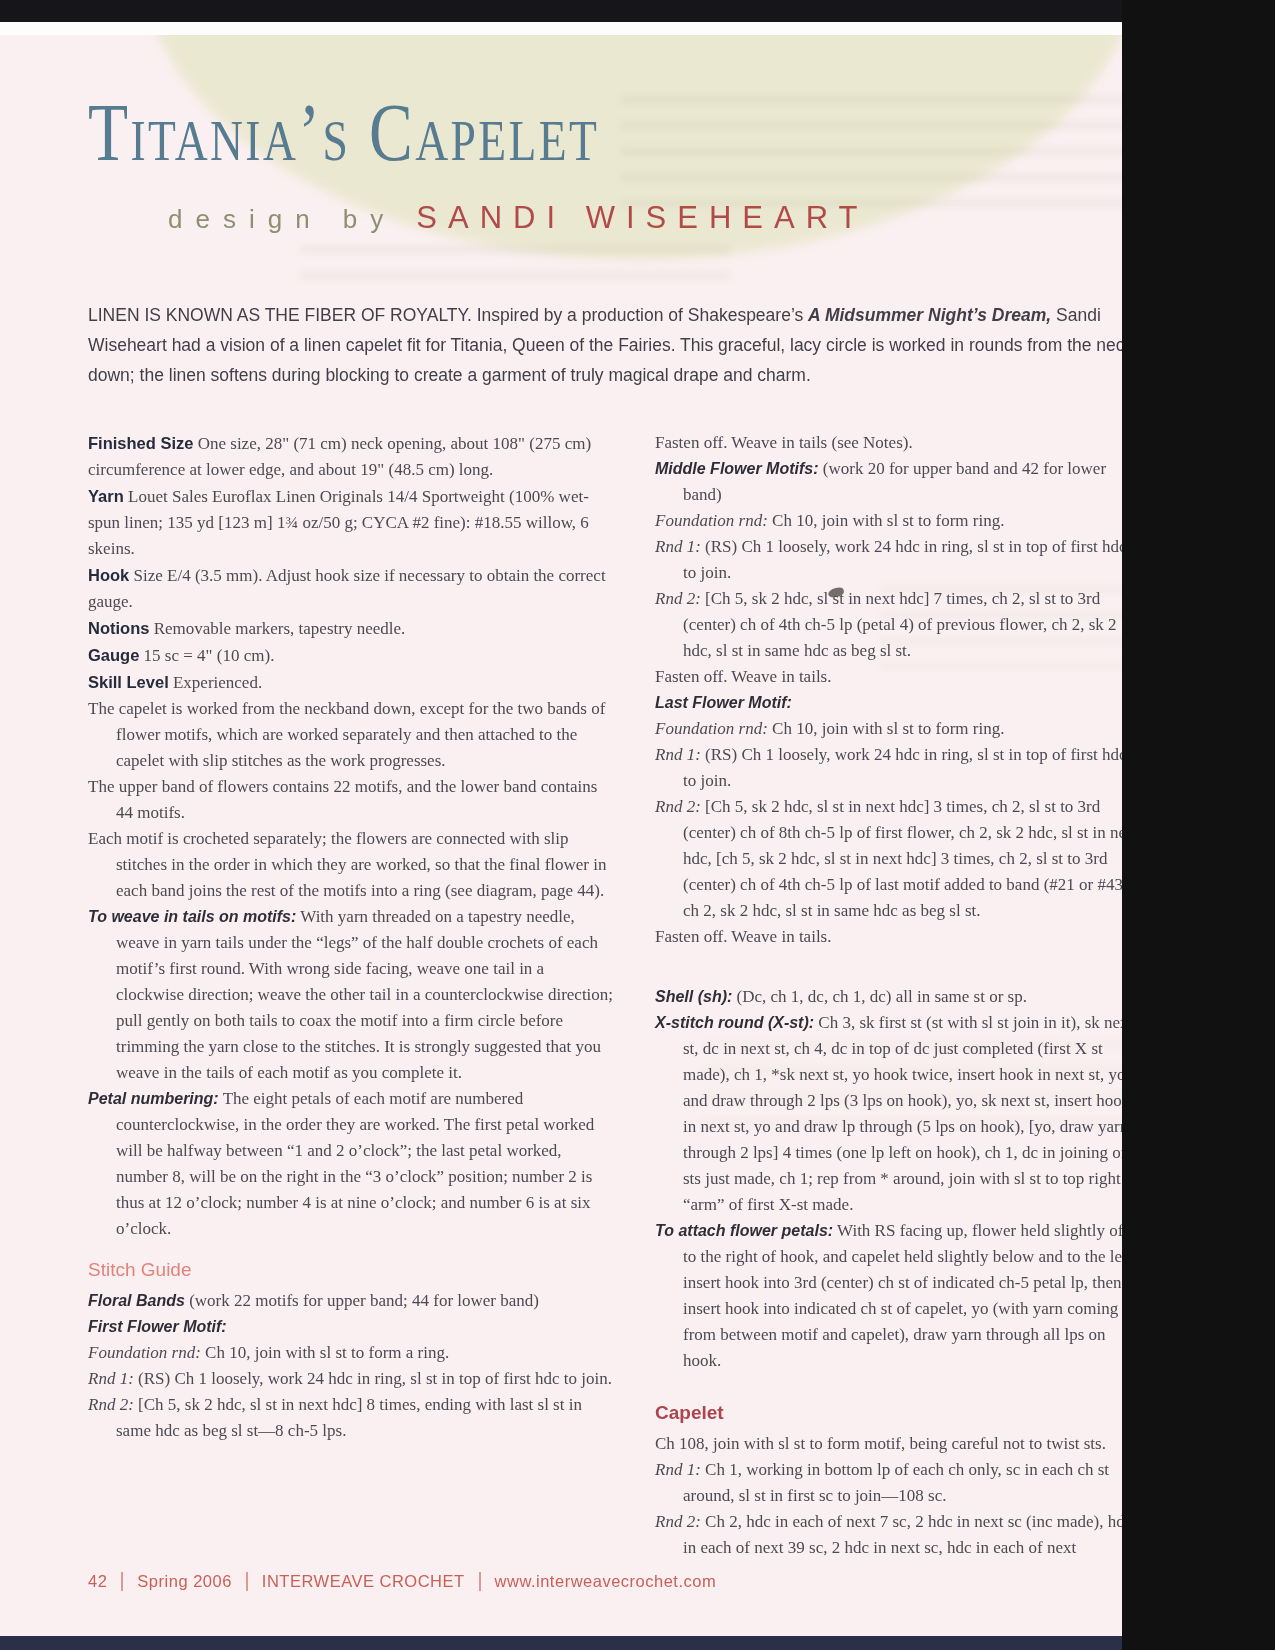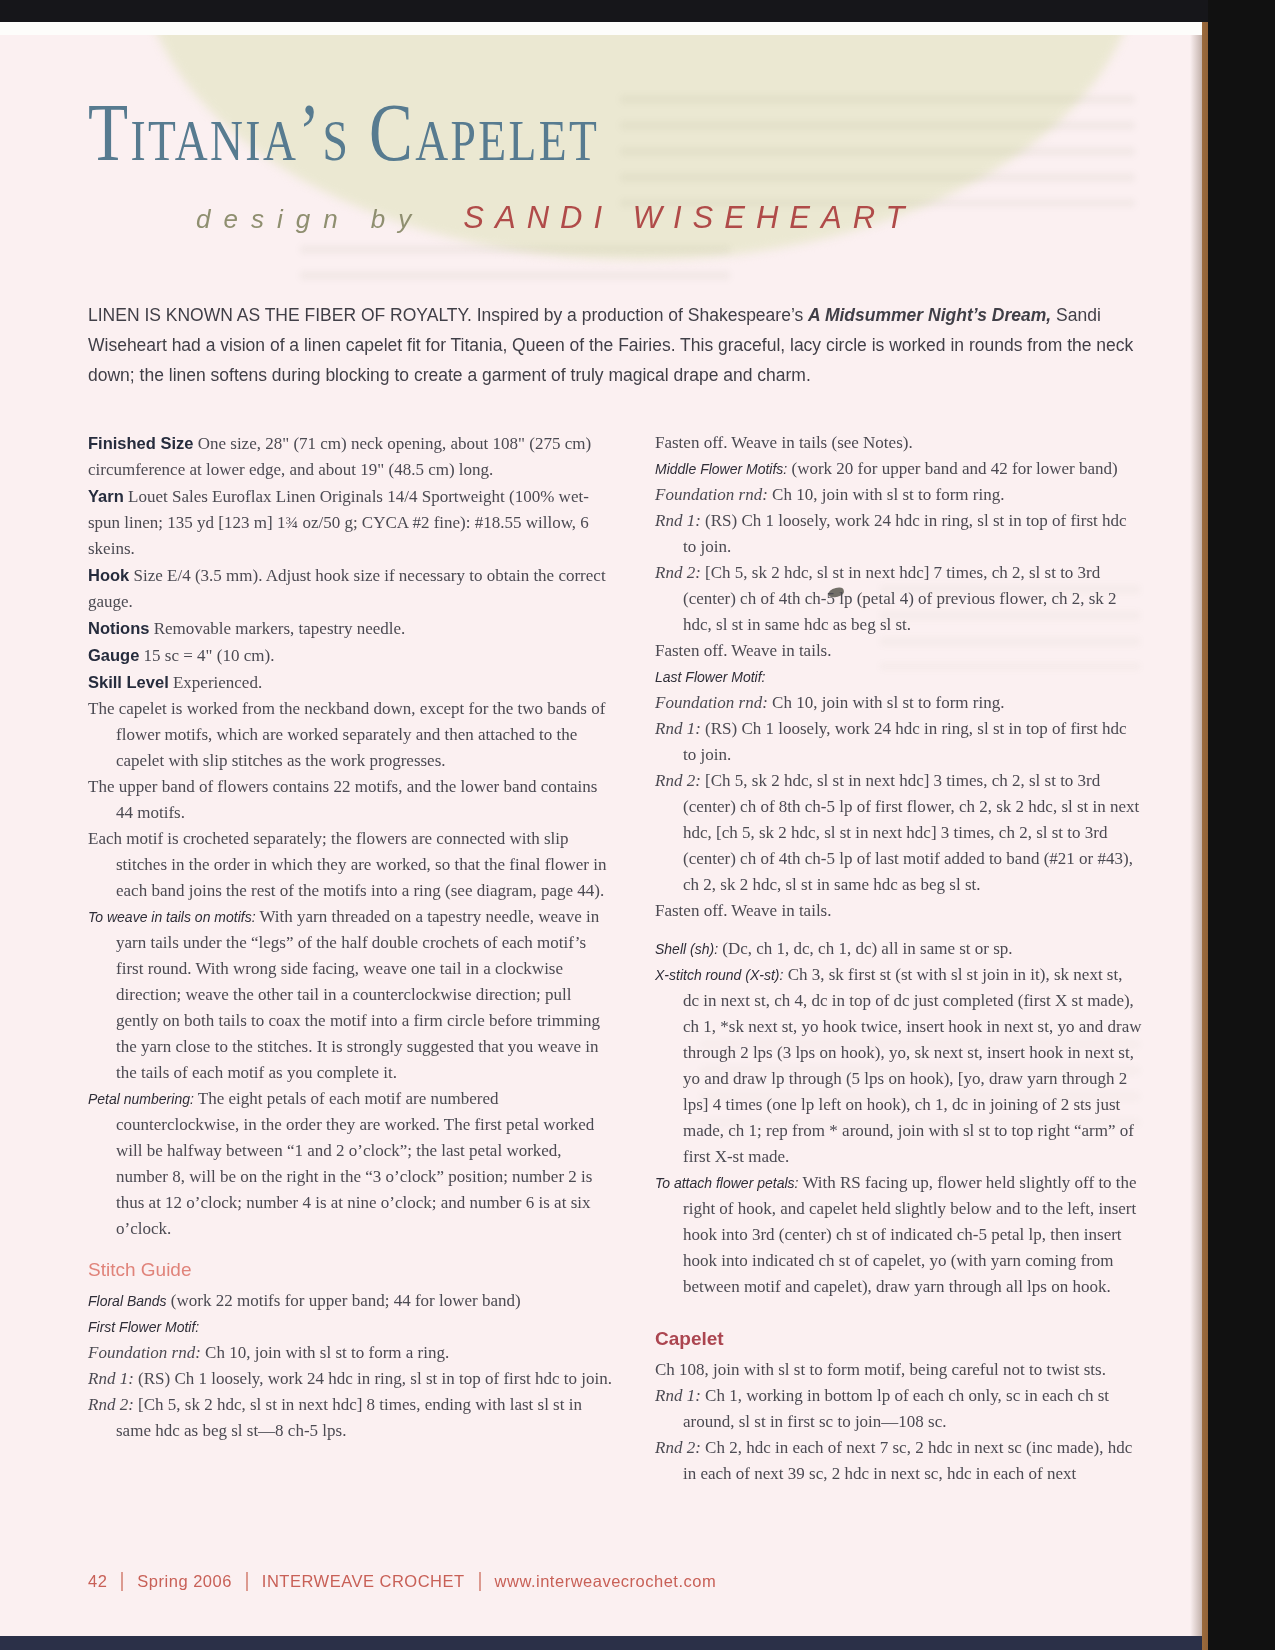--- a/index.html
+++ b/index.html
@@ -1,17 +1,17 @@
 <!DOCTYPE html>
 <html><head>
 <meta charset="utf-8">
 <style>
   html,body{margin:0;padding:0;}
   body{width:1275px;height:1650px;background:#111;font-family:"Liberation Serif",serif;}
-  .scan{position:relative;width:1208px;height:1650px;overflow:hidden;background:#fca5a5;}
+  .scan{position:relative;width:1122px;height:1650px;overflow:hidden;background:#fca5a5;}
 
   
   .topbar{position:absolute;left:0;top:0;width:1275px;height:22px;background:#16161a;z-index:30;}
   .whiteline{position:absolute;left:0;top:22px;width:1202px;height:13px;background:#fdfdfb;z-index:29;}
   .wood{position:absolute;left:1202px;top:0;width:73px;height:1650px;z-index:5;
         background:linear-gradient(90deg,#9a6a3d 0%,#7c4c24 35%,#6d421f 70%,#462c15 100%);}
   .wood-shadow{position:absolute;left:1190px;top:0;width:12px;height:1650px;z-index:6;
         background:linear-gradient(90deg,rgba(0,0,0,0) 0%,rgba(90,60,40,.35) 100%);}
   .bottombar{position:absolute;left:0;top:1636px;width:1202px;height:14px;background:#2b3048;z-index:8;}
 
@@ -21,21 +21,21 @@
   .ghost{position:absolute;background:repeating-linear-gradient(180deg,rgba(140,140,110,.35) 0 9px,transparent 9px 26px);
          filter:blur(3px);opacity:.22;}
   .smudge{position:absolute;left:828px;top:588px;width:16px;height:9px;background:#44443a;
           border-radius:60% 40% 50% 50%;opacity:.75;transform:rotate(-12deg);}
 
   
   .titleblock{position:absolute;left:88px;top:92px;z-index:10;}
   h1{margin:0;font-family:"Liberation Serif",serif;font-variant:small-caps;font-weight:400;
      font-size:82px;line-height:1;color:#577b90;letter-spacing:3px;
      transform:scaleX(.8);transform-origin:left top;white-space:nowrap;}
-  .byline{margin:26px 0 0 108px;display:flex;align-items:baseline;gap:39px;white-space:nowrap;font-style:italic;}
+  .byline{margin:26px 0 0 80px;display:flex;align-items:baseline;gap:20px;white-space:nowrap;}
   .byline .prefix{font-family:"Liberation Sans",sans-serif;font-size:26px;color:#8f8f70;letter-spacing:13px;}
   .byline .designer{font-family:"Liberation Sans",sans-serif;font-size:31px;color:#b04b49;letter-spacing:11px;}
 
   
   .intro{position:absolute;left:88px;top:300px;width:1050px;z-index:10;margin:0;
          font-family:"Liberation Sans",sans-serif;font-size:17.5px;line-height:30px;color:#403f47;}
   .intro .bookit{font-style:italic;font-weight:700;}
 
   
   .col{position:absolute;top:430px;z-index:10;font-size:17px;line-height:26px;color:#4b4a52;}
@@ -44,24 +44,24 @@
 
   .spec{margin:0;}
   .spec .lbl{font-family:"Liberation Sans",sans-serif;font-weight:700;color:#262c3d;font-size:16.5px;margin-top:41px;}
 
   h2.salmon{font-family:"Liberation Sans",sans-serif;font-weight:400;font-size:19px;color:#e0837a;
             margin:15px 0 5px;}
   h2.brick{font-family:"Liberation Sans",sans-serif;font-weight:700;font-size:19px;color:#ab4550;
            margin:26px 0 5px;}
 
   .para{margin:0;padding-left:28px;text-indent:-28px;}
-  .lead-bi{font-family:"Liberation Sans",sans-serif;font-style:italic;font-weight:400;
-           font-size:14px;color:#2f2e38;text-align:right;}
+  .lead-bi{font-family:"Liberation Sans",sans-serif;font-style:italic;font-weight:700;
+           font-size:16px;color:#2f2e38;text-align:right;}
   .lead-it{color:#4b4a52;}
-  .gap-top{margin-top:12px;}
+  .gap-top{margin-top:34px;}
 
   
   .footer{position:absolute;left:88px;top:1572px;z-index:10;display:flex;align-items:center;gap:14px;
           font-family:"Liberation Sans",sans-serif;font-size:16.5px;color:#c86057;letter-spacing:.5px;text-align:right;}
   .footer .sep{display:inline-block;width:2px;height:19px;background:#dc9a90;}
 </style>
 </head>
 <body>
 
 <div class="scan">

